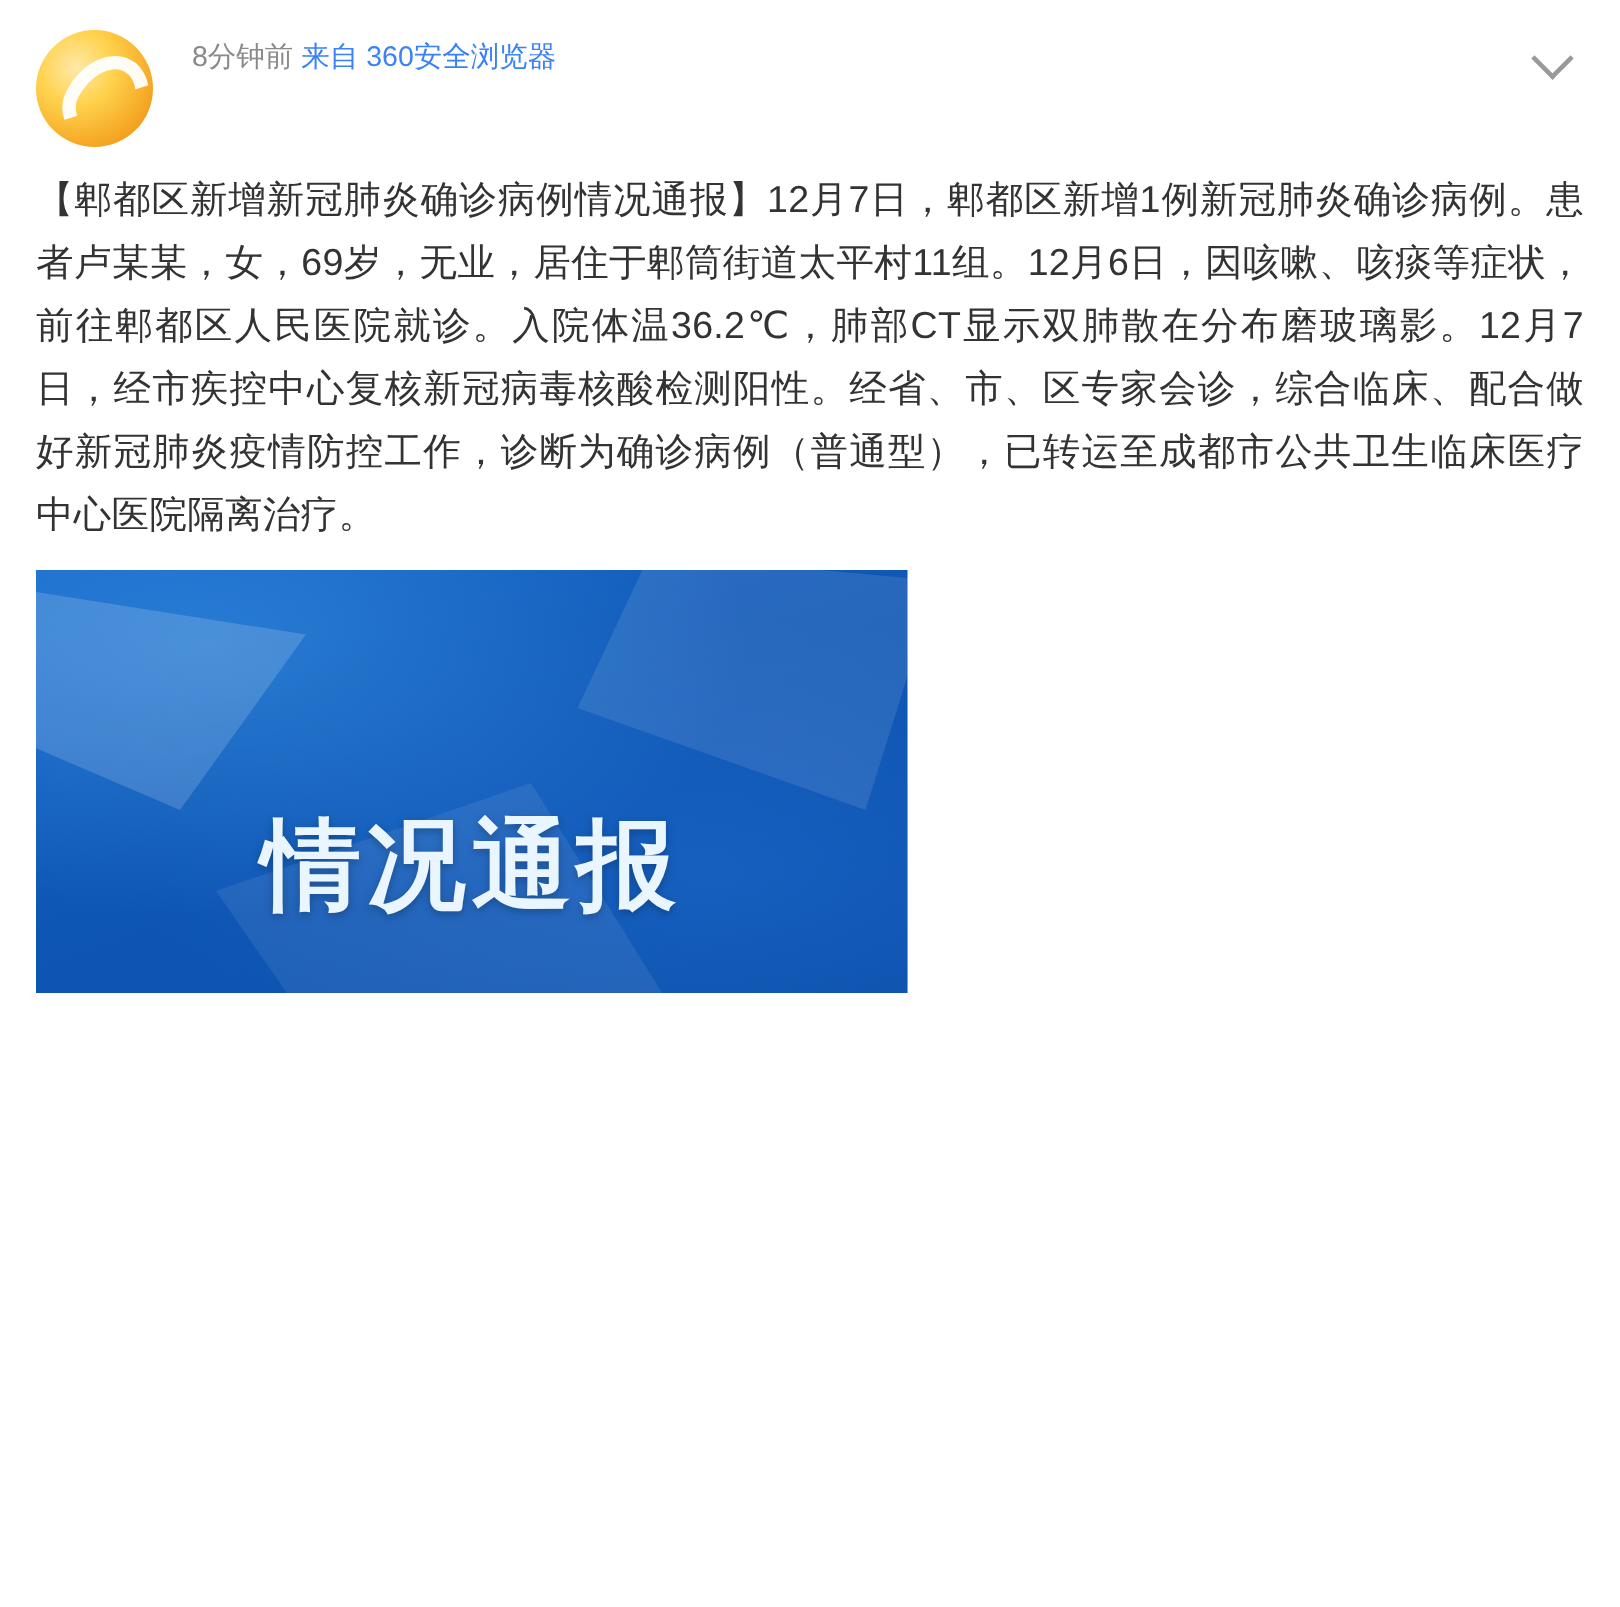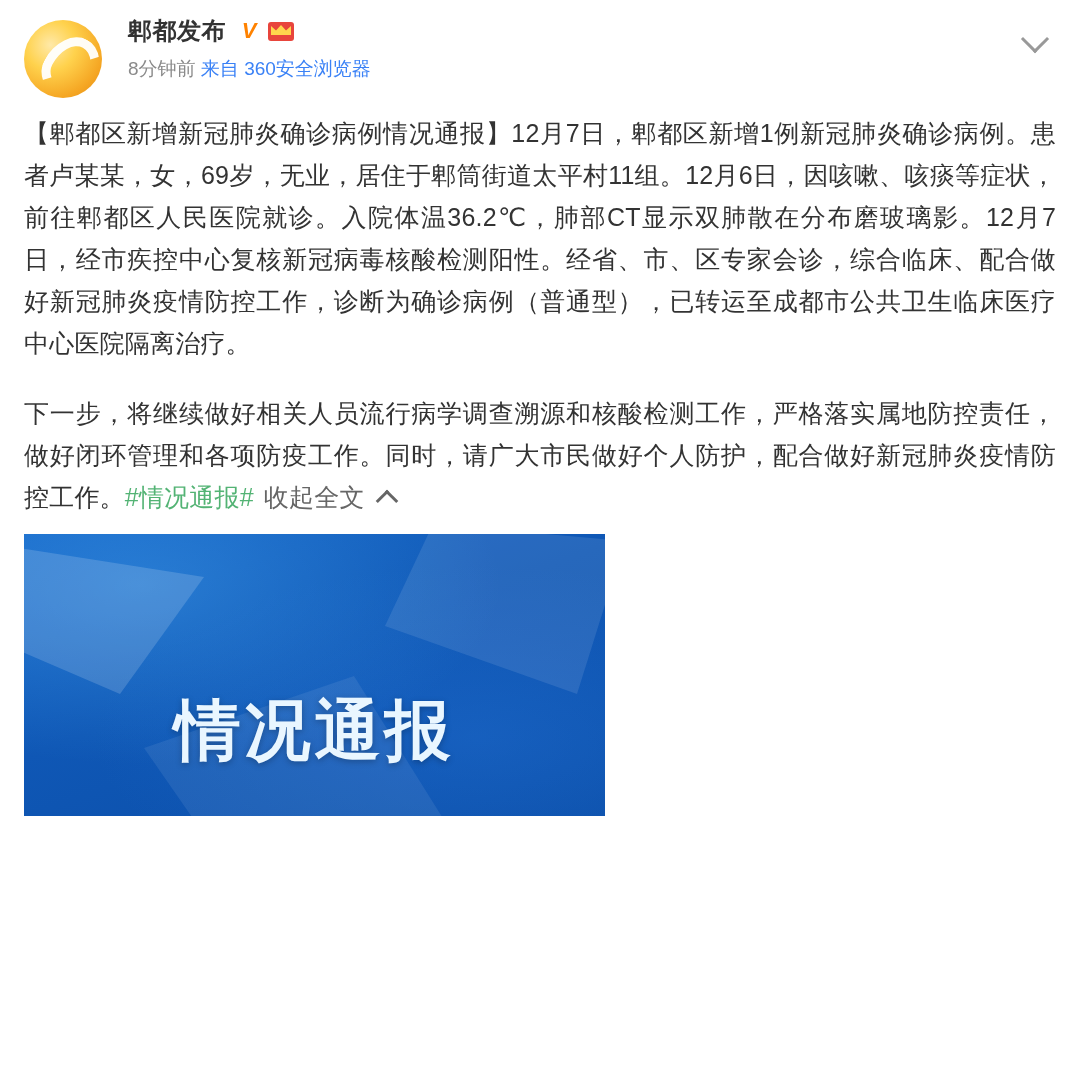--- a/index.html
+++ b/index.html
@@ -210,40 +210,32 @@
 </style>
 </head>
 <body>
 
 <div class="post">
 
   <div class="post-header">
     <div class="avatar"></div>
 
     <div class="header-info">
-      <div class="name-row">
-        <span class="username">郫都发布</span>
-        <span class="verified-icon">V</span>
-        <span class="badge-icon">
-            <span class="crown"></span>
-          </span>
-      </div>
       <div class="meta-row">
         <span>8分钟前</span>
         <span class="meta-source">来自</span>
         <span class="meta-source">360安全浏览器</span>
       </div>
     </div>
   </div>
 
   <div class="chevron-down"></div>
 
   <div class="post-body">
     <p>【郫都区新增新冠肺炎确诊病例情况通报】12月7日，郫都区新增1例新冠肺炎确诊病例。患者卢某某，女，69岁，无业，居住于郫筒街道太平村11组。12月6日，因咳嗽、咳痰等症状，前往郫都区人民医院就诊。入院体温36.2℃，肺部CT显示双肺散在分布磨玻璃影。12月7日，经市疾控中心复核新冠病毒核酸检测阳性。经省、市、区专家会诊，综合临床、配合做好新冠肺炎疫情防控工作，诊断为确诊病例（普通型），已转运至成都市公共卫生临床医疗中心医院隔离治疗。</p>
-    <p><span>下一步，将继续做好相关人员流行病学调查溯源和核酸检测工作，严格落实属地防控责任，做好闭环管理和各项防疫工作。同时，请广大市民做好个人防护，配合做好新冠肺炎疫情防控工作。</span><span class="topic-link">#情况通报#</span><span class="collapse-link">收起全文</span><span class="collapse-caret"></span></p>
   </div>
 
   <div class="media">
     <span class="poly p1"></span>
     <span class="poly p2"></span>
     <span class="poly p3"></span>
     <span class="media-title">情况通报</span>
   </div>
 
 </div>

